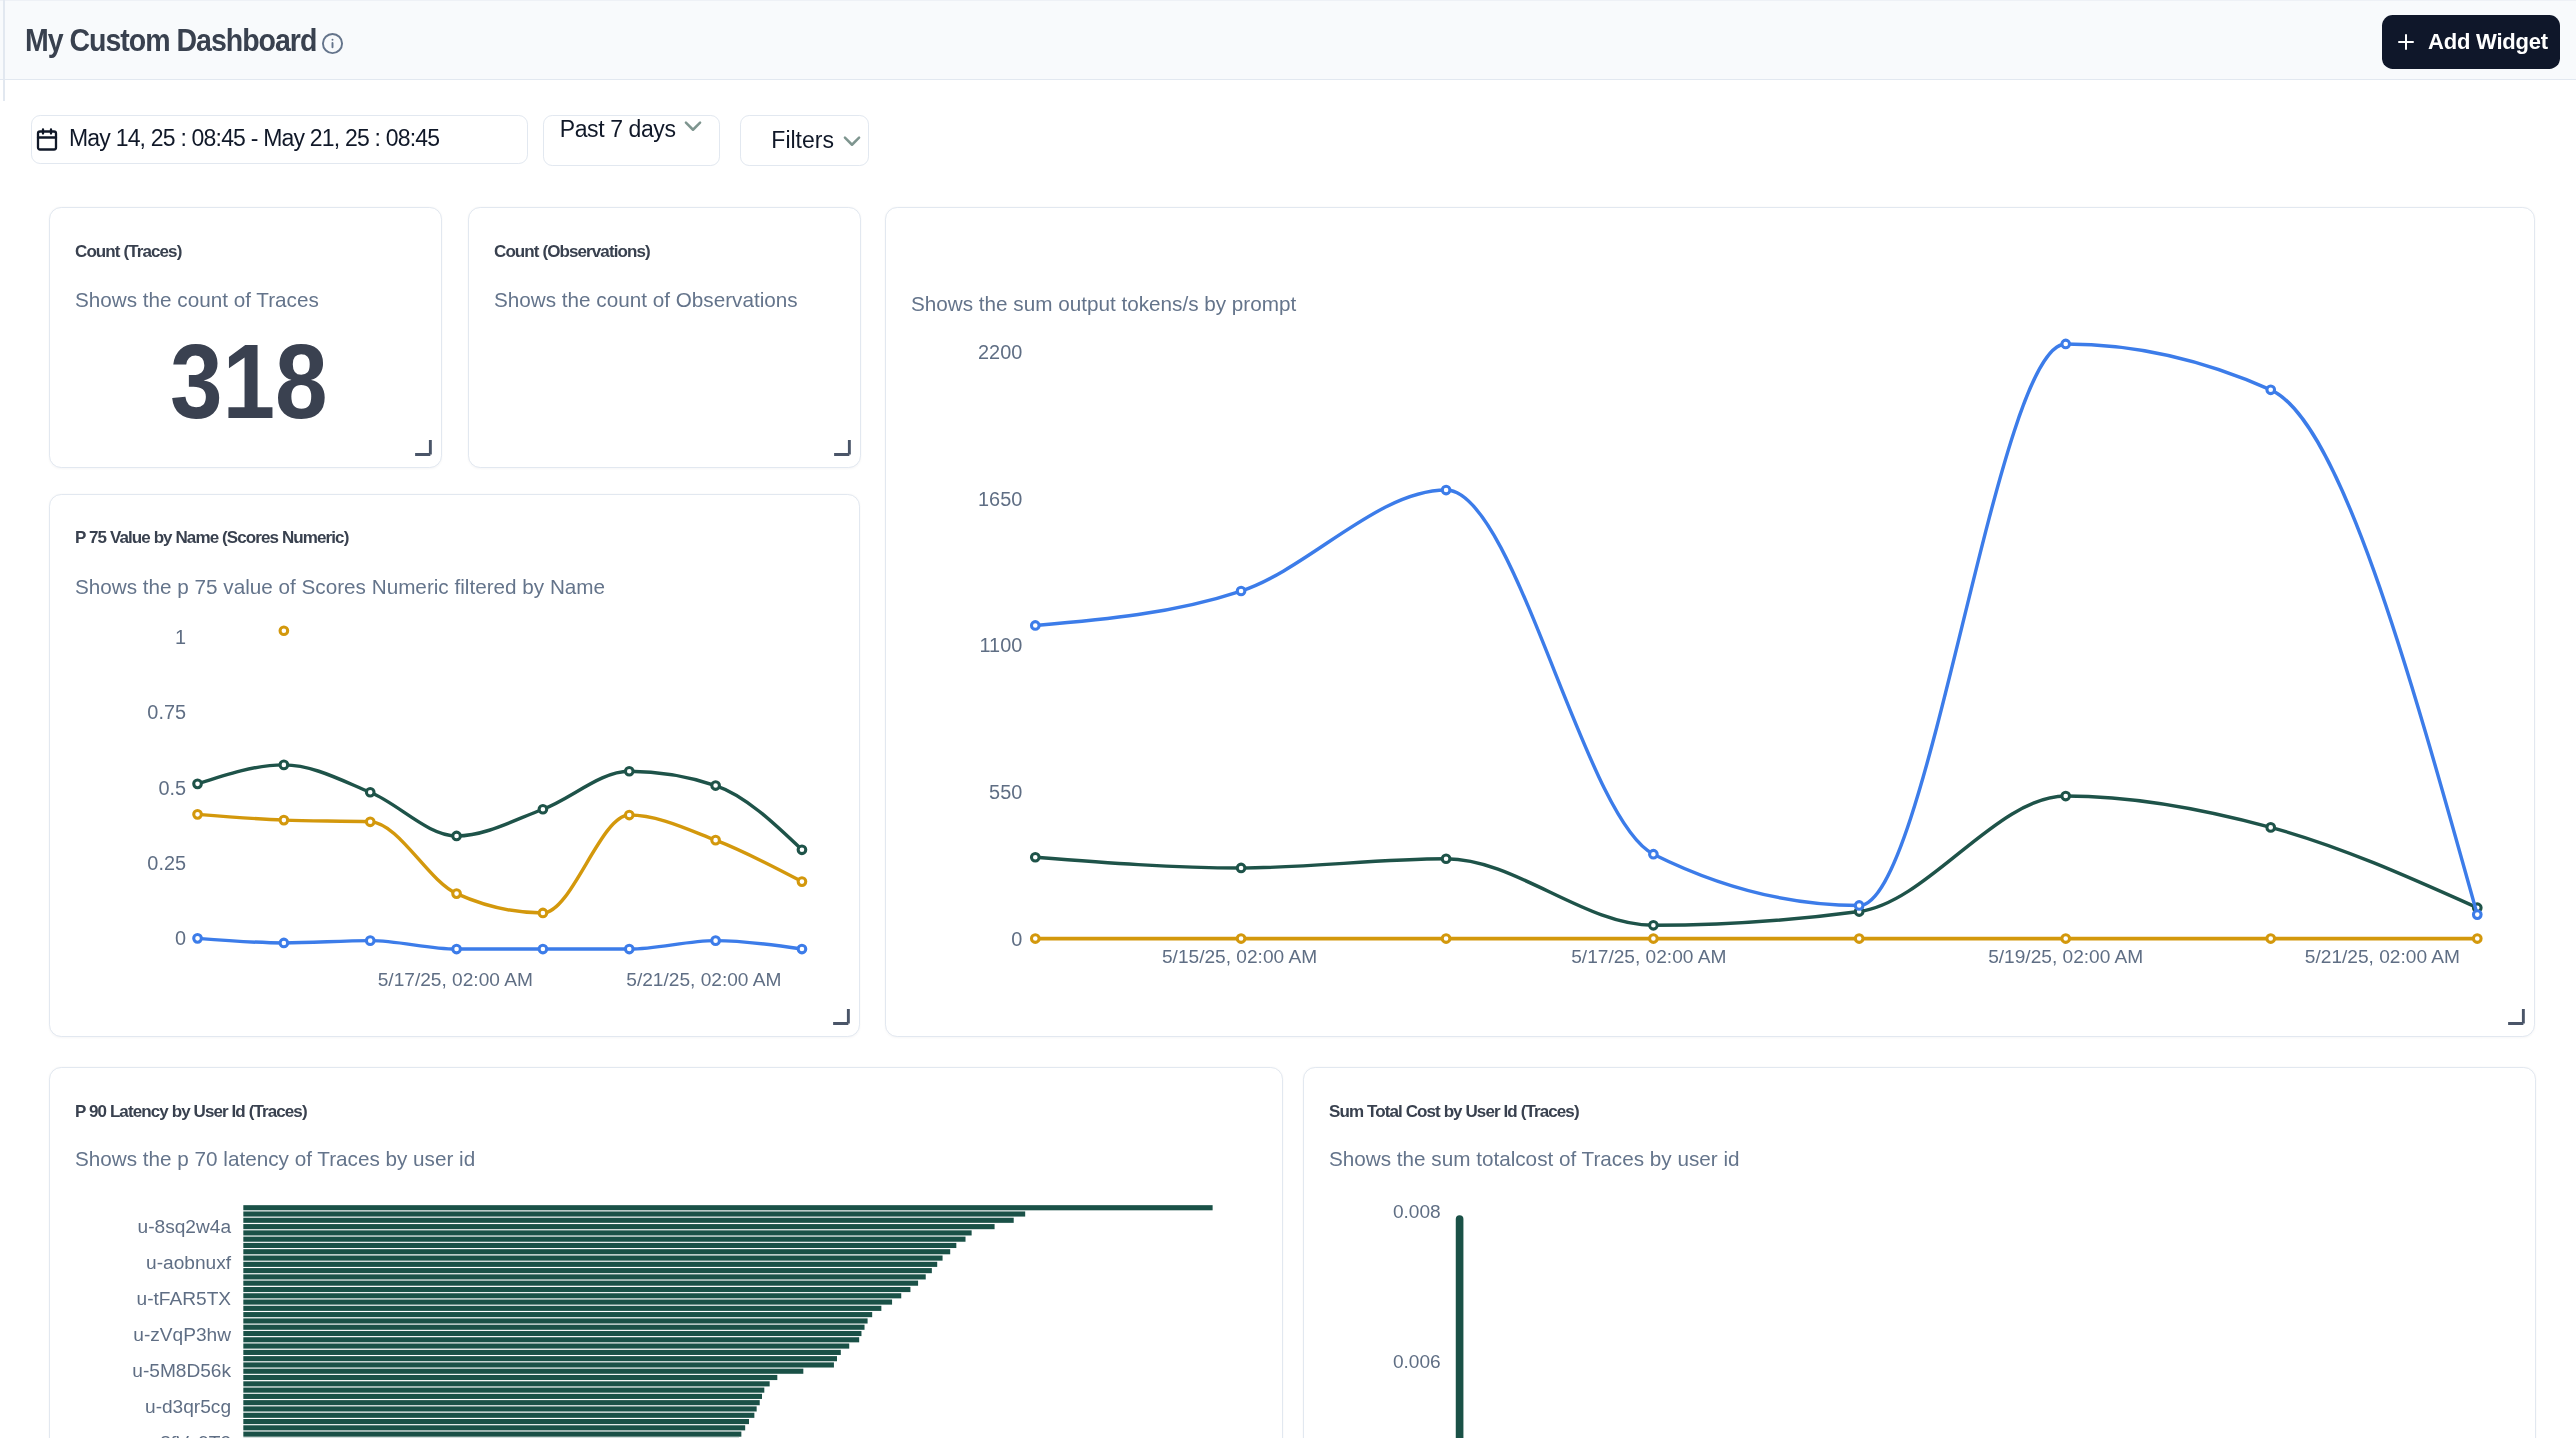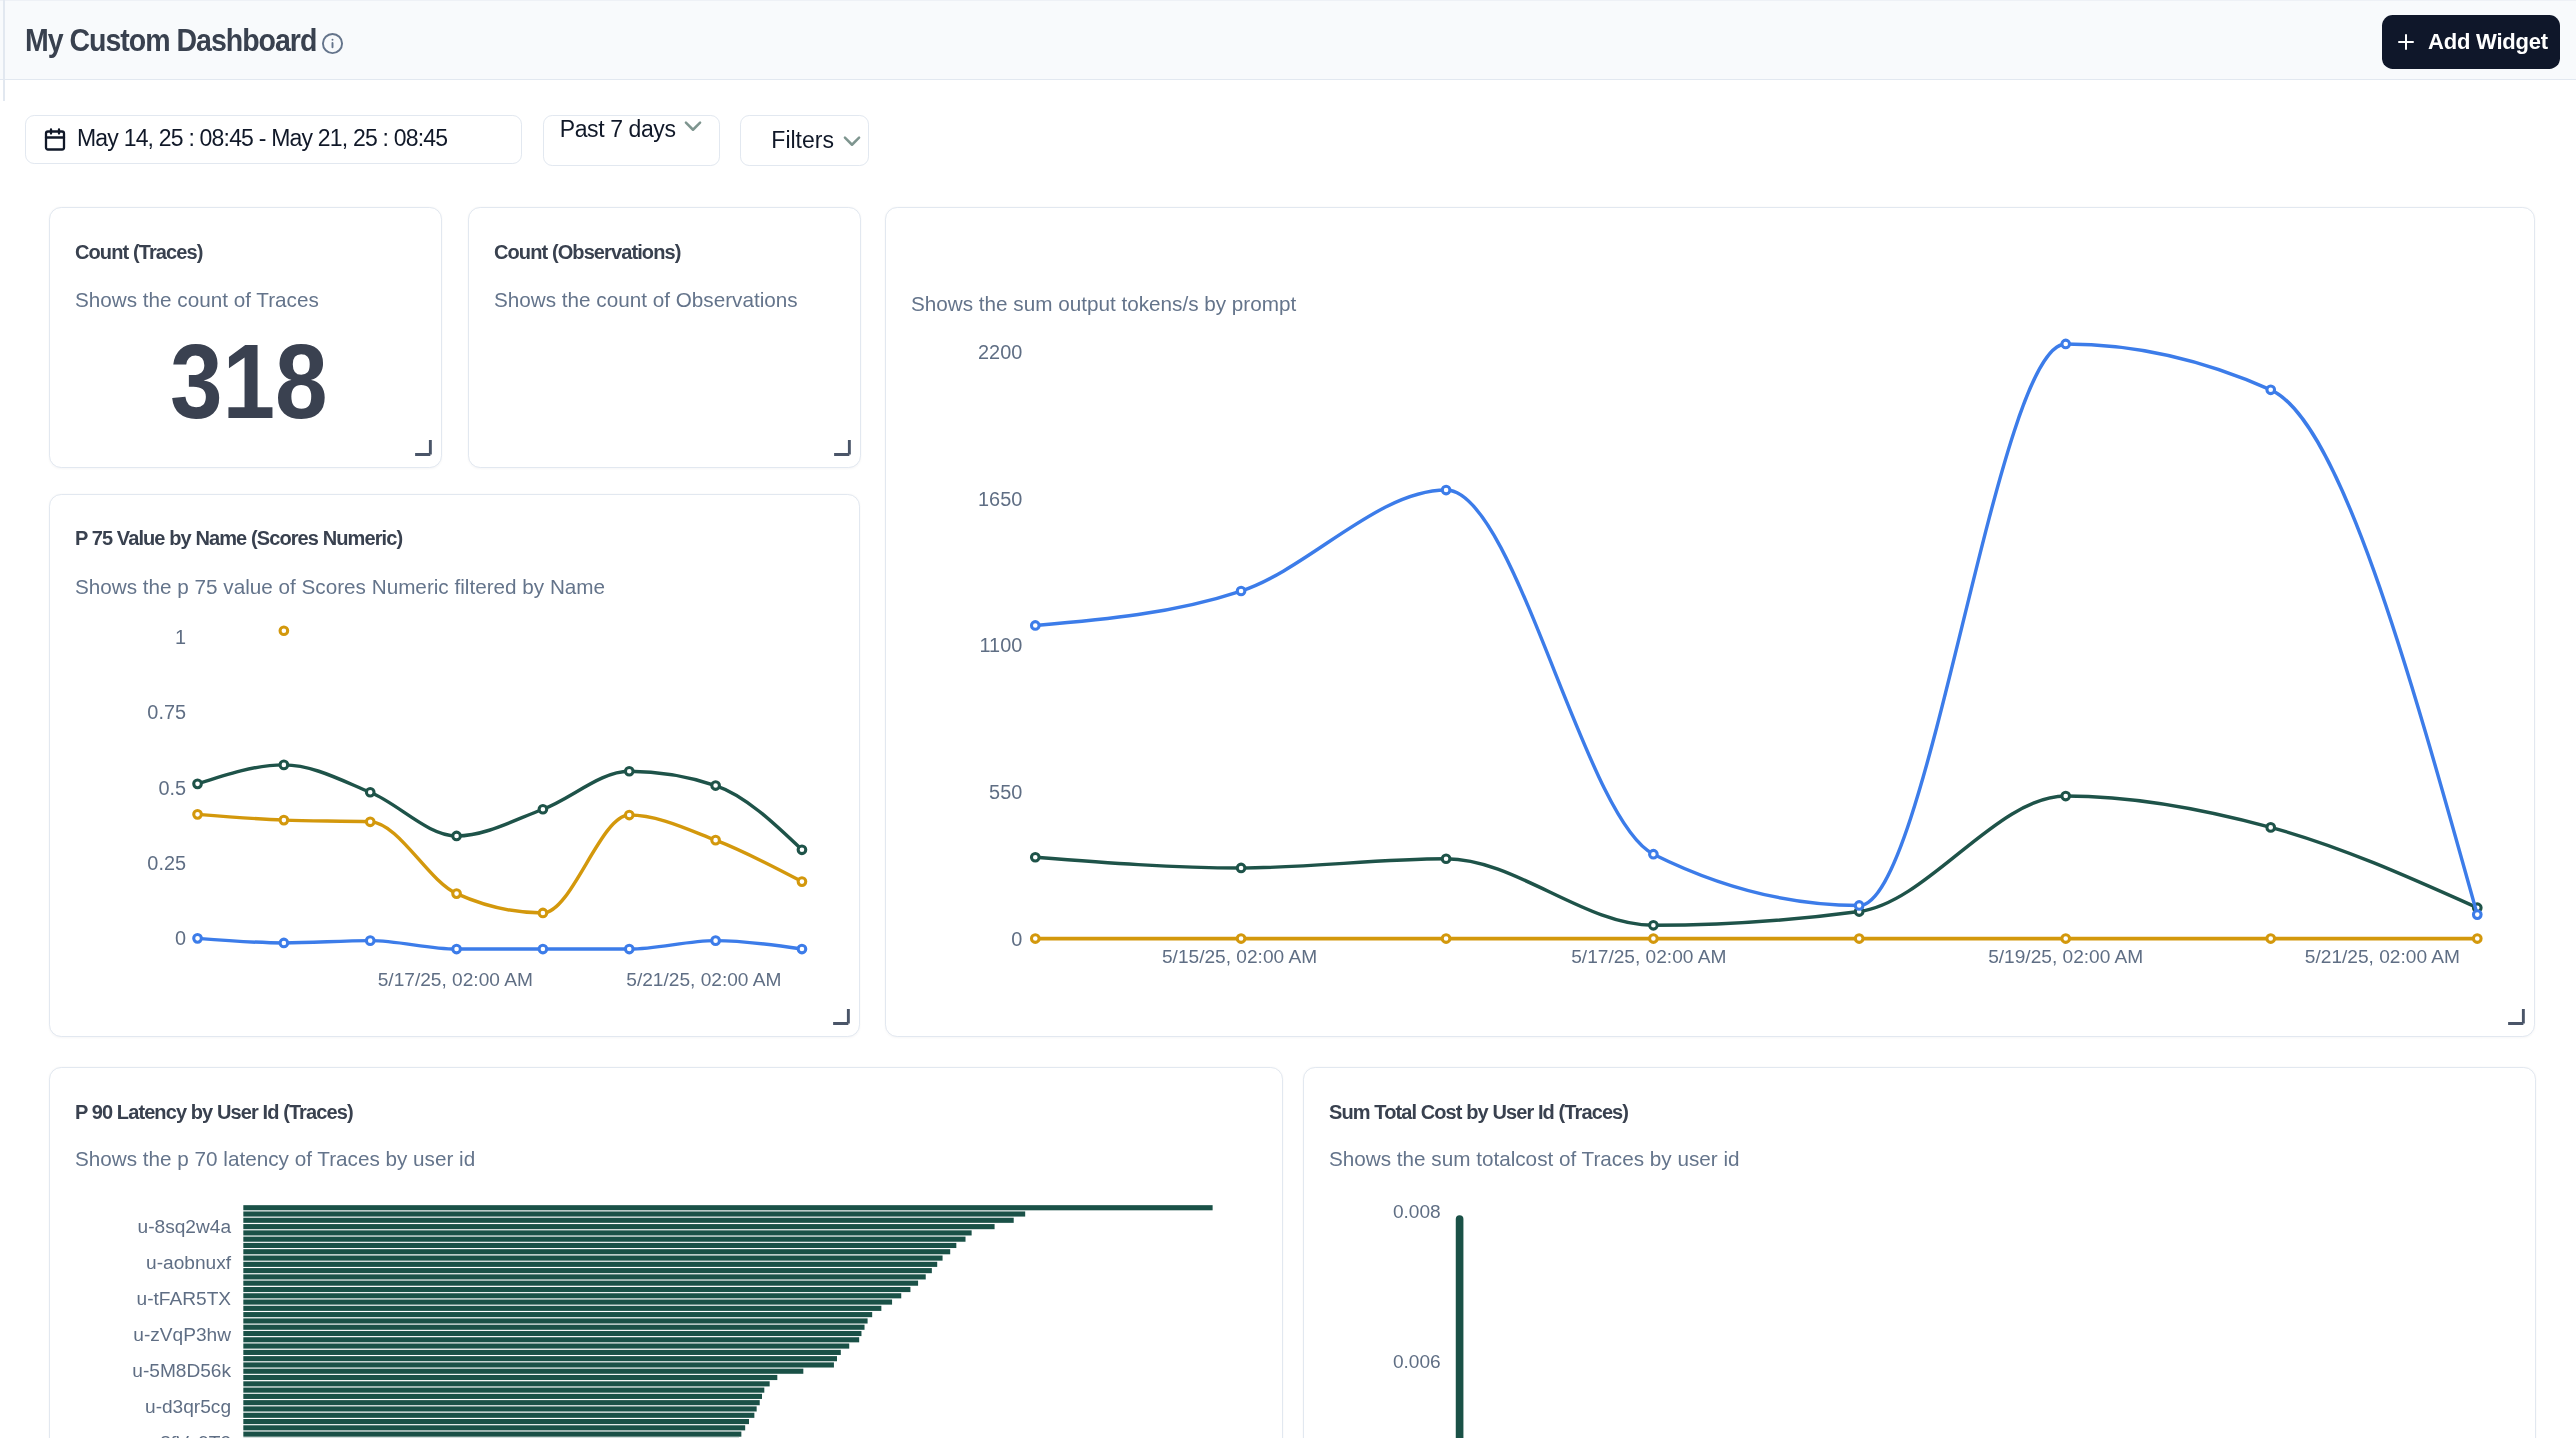--- a/index.html
+++ b/index.html
@@ -1,17 +1,17 @@
 <!DOCTYPE html>
 <html style="font-size:12.2px"><head><meta charset="utf-8"><style>
 * { margin:0; padding:0; box-sizing:border-box; }
 html,body { width:2576px; height:1439px; background:#fff; font-family:"Liberation Sans", sans-serif; overflow:hidden; }
 .abs { position:absolute; }
 .card { position:absolute; background:#fff; border:1.5px solid #e2e8f0; border-radius:12.2px; box-shadow:0 0.8px 2.3px rgba(16,24,40,.04); }
-.ctitle { position:absolute; left:25px; font-size:20px; line-height:26px; font-weight:700; color:#39414f; letter-spacing:-0.9px; white-space:nowrap; }
+.ctitle { position:absolute; left:25px; font-size:17px; line-height:26px; font-weight:700; color:#39414f; letter-spacing:-0.9px; white-space:nowrap; }
 .csub { position:absolute; left:25px; font-size:20.7px; line-height:24px; color:#64748b; white-space:nowrap; }
 .rsz { position:absolute; right:9.2px; bottom:8.4px; }
 .bignum { position:absolute; left:0; right:0; text-align:center; font-weight:700; color:#3a4150; }
 </style></head>
 <body>
 
 <div class="abs" style="left:0;top:0;width:2576px;height:80px;background:#f8fafc;border-top:1.5px solid #eef1f6;border-bottom:1.5px solid #e2e8f0;"></div>
 <div class="abs" style="left:3.1px;top:0;width:1.5px;height:101px;background:#e2e8f0;"></div>
 <div class="abs" style="left:25px;top:0;height:80px;display:flex;align-items:center;gap:13px;">
   <span style="font-size:31px;font-weight:700;color:#39414f;letter-spacing:-1.1px;margin-top:2.3px;display:inline-block;transform:scaleX(.92);transform-origin:0 50%;">My Custom Dashboard</span>
@@ -23,21 +23,21 @@
       </svg>
     </span>
 </div>
 <div class="abs" style="left:2382px;top:14.5px;width:178px;height:54px;background:#0f172a;border-radius:10.7px;display:flex;align-items:center;justify-content:center;gap:10px;">
   <svg width="24" height="24" viewBox="0 0 24 24" fill="none" stroke="#fff" stroke-width="2" stroke-linecap="round">
       <path d="M12 5v14M5 12h14"></path>
     </svg>
     <span style="font-size:22px;font-weight:600;color:#fff;letter-spacing:-0.2px;">Add Widget</span>
 </div>
 
-<div class="abs" style="left:25px;top:115px;width:497px;height:49px;border:1.5px solid #e2e8f0;border-radius:9.2px;background:#fff;display:flex;align-items:center;padding-left:17px;gap:10px;">
+<div class="abs" style="left:31px;top:115px;width:497px;height:49px;border:1.5px solid #e2e8f0;border-radius:9.2px;background:#fff;display:flex;align-items:center;padding-left:3px;gap:10px;">
   <svg width="24" height="25" viewBox="0 0 24 24" fill="none" stroke="#101828" stroke-width="2.3" stroke-linecap="round" stroke-linejoin="round">
       <rect x="3" y="4" width="18" height="18" rx="2"></rect>
       <path d="M16 2v4M8 2v4M3 10h18"></path>
     </svg>
     <span style="font-size:23px;font-weight:500;color:#101828;letter-spacing:-0.8px;position:relative;top:-1.5px;">May 14, 25 : 08:45 - May 21, 25 : 08:45</span>
 </div>
 <div class="abs" style="left:543px;top:115px;width:177px;height:51px;border:1.5px solid #e2e8f0;border-radius:9.2px;background:#fff;display:flex;align-items:flex-start;justify-content:center;gap:7.7px;">
   <span style="font-size:23px;font-weight:500;color:#101828;letter-spacing:-0.4px;">Past 7 days</span>
     <svg width="20" height="20" viewBox="0 0 24 24" fill="none" stroke="#7e958f" stroke-width="3" stroke-linecap="round" stroke-linejoin="round">
       <path d="M3.5 8l8.5 8.5 8.5-8.5"></path>

